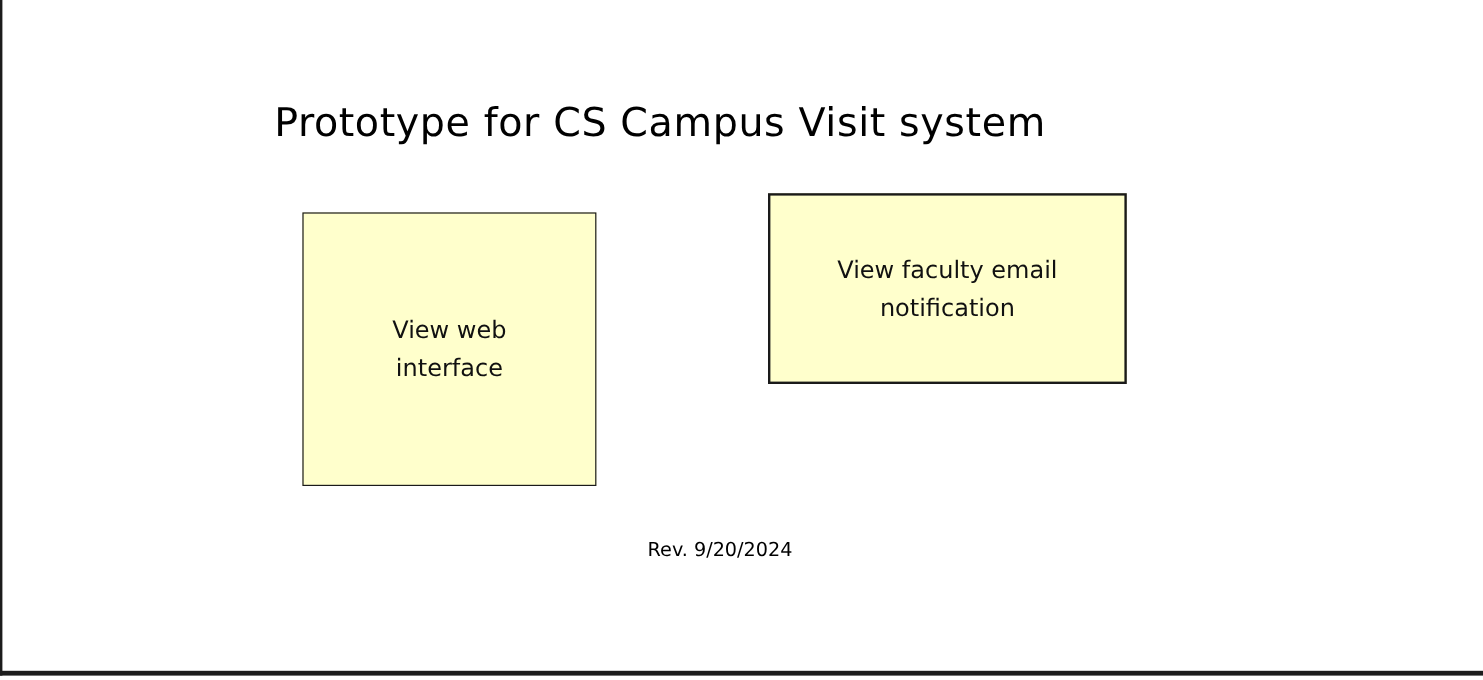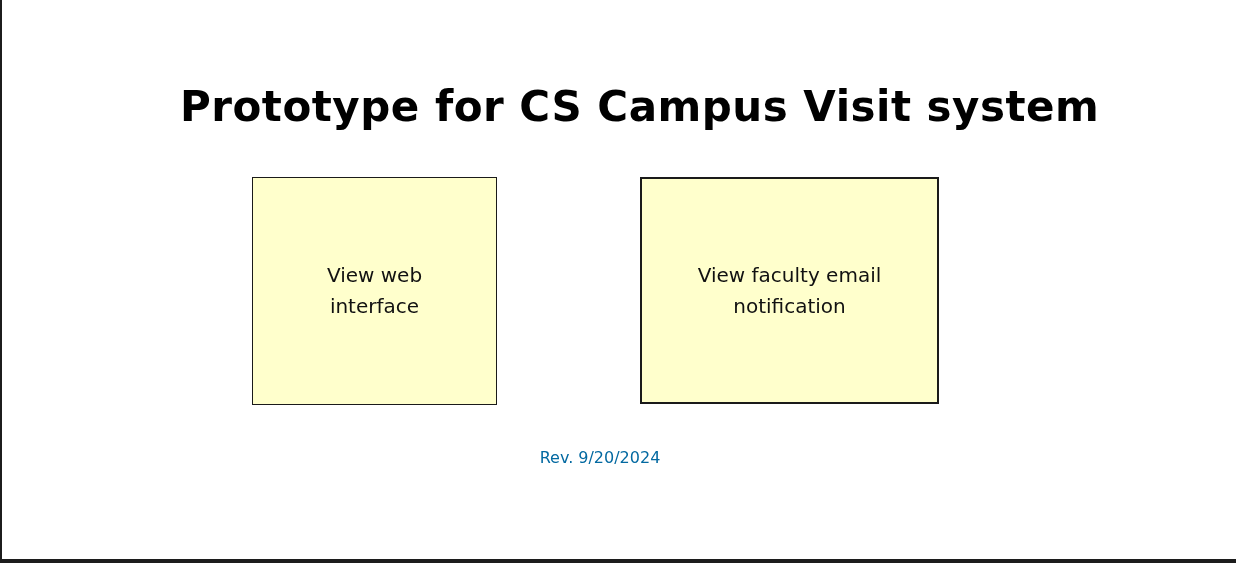--- a/index.html
+++ b/index.html
@@ -27,22 +27,22 @@
     position: absolute;
     left: 0; top: 559px;
     width: 1236px; height: 4px;
     background: #1c1c1c;
   }
   .page-title {
     position: absolute;
     left: 180px; top: 82px;
     width: 740px;
     text-align: center;
-    font-size: 42px;
-    font-weight: 700;
+    font-size: 33px;
+    font-weight: 400;
     color: #000000;
     letter-spacing: 0.5px;
     white-space: nowrap;
   }
   .proto-box {
     position: absolute;
     background: #ffffcc;
     border: 1.5px solid #1a1a1a;
     display: flex;
     align-items: center;
@@ -52,31 +52,31 @@
     color: #111111;
     line-height: 1.55;
     cursor: pointer;
     padding: 0 30px;
   }
   .box-web {
     left: 252px; top: 177px;
     width: 245px; height: 228px;
   }
   .box-email {
-    left: 640px; top: 177px;
-    width: 299px; height: 227px;
+    left: 640px; top: 161px;
+    width: 299px; height: 159px;
     border-width: 2px;
   }
   .revision {
     position: absolute;
     left: 460px; top: 448px;
     width: 280px;
     text-align: center;
     font-size: 16px;
-    color: #0369a1;
+    color: #000000;
   }
 </style>
 </head>
 <body>
 
 <div class="stage">
 
   <div class="frame-left"></div>
 
   <h1 class="page-title">Prototype for CS Campus Visit system</h1>

